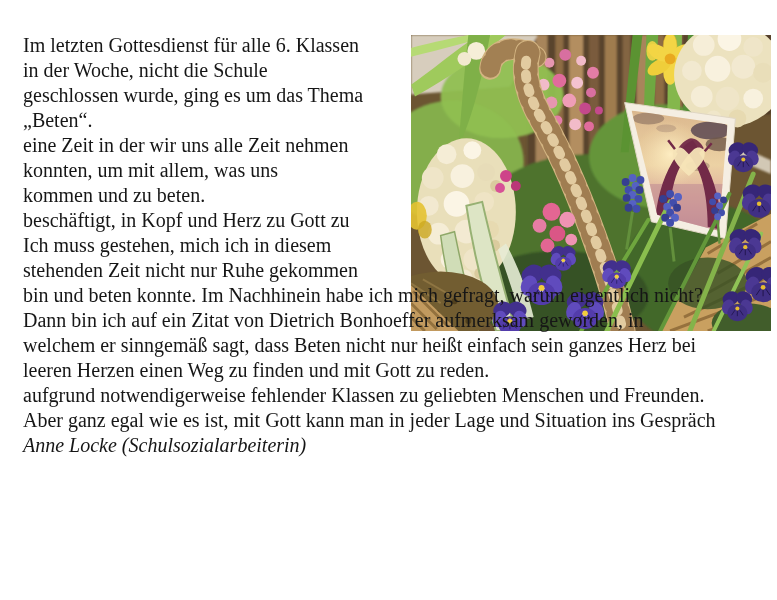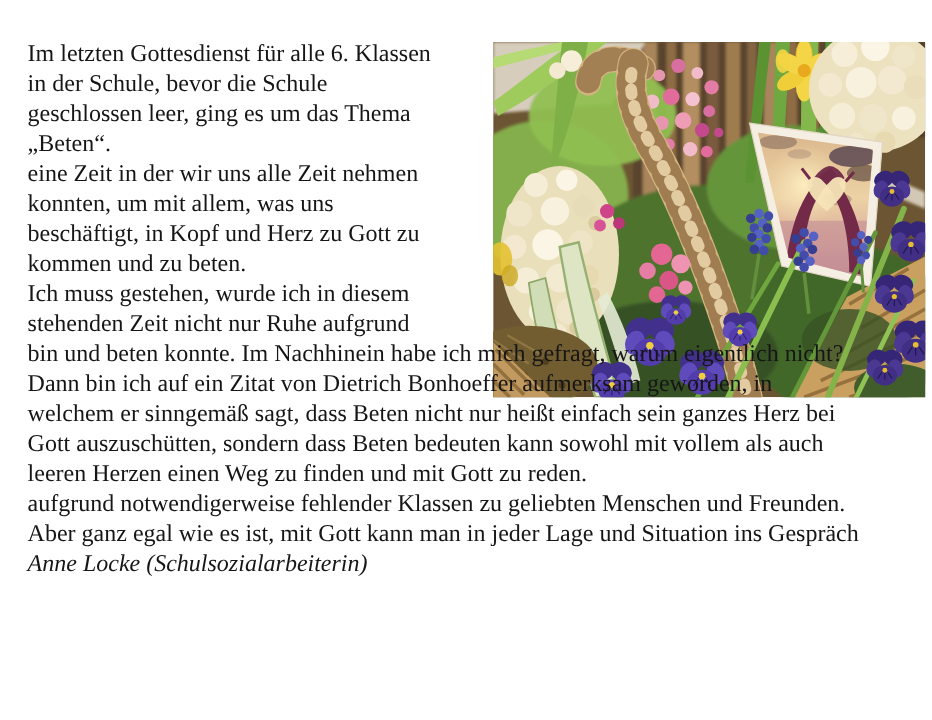--- a/index.html
+++ b/index.html
@@ -299,39 +299,38 @@
         <use href="#pansyD" transform="translate(356,250) scale(1)"></use>
         <use href="#pansyD" transform="translate(330,272) scale(0.85)"></use>
       </g>
 
       <rect width="364" height="298" fill="#ffb37a" opacity="0.04"></rect>
     </svg>
   </figure>
 
   <p class="para">
     <span class="text-line">Im letzten Gottesdienst für alle 6. Klassen</span>
-    <span class="text-line">in der Schule, bevor die Schule</span>
-    <span class="text-line">geschlossen leer, ging es um das Thema</span>
+    <span class="text-line">in der Woche, nicht die Schule</span>
+    <span class="text-line">geschlossen wurde, ging es um das Thema</span>
     <span class="text-line">„Beten“.</span>
   </p>
 
   <p class="para">
     <span class="text-line">eine Zeit in der wir uns alle Zeit nehmen</span>
     <span class="text-line">konnten, um mit allem, was uns</span>
+    <span class="text-line">kommen und zu beten.</span>
     <span class="text-line">beschäftigt, in Kopf und Herz zu Gott zu</span>
-    <span class="text-line">kommen und zu beten.</span>
   </p>
 
   <p class="para">
-    <span class="text-line">Ich muss gestehen, wurde ich in diesem</span>
-    <span class="text-line">stehenden Zeit nicht nur Ruhe aufgrund</span>
+    <span class="text-line">Ich muss gestehen, mich ich in diesem</span>
+    <span class="text-line">stehenden Zeit nicht nur Ruhe gekommen</span>
     <span class="text-line">bin und beten konnte. Im Nachhinein habe ich mich gefragt, warum eigentlich nicht?</span>
     <span class="text-line">Dann bin ich auf ein Zitat von Dietrich Bonhoeffer aufmerksam geworden, in</span>
     <span class="text-line">welchem er sinngemäß sagt, dass Beten nicht nur heißt einfach sein ganzes Herz bei</span>
-    <span class="text-line">Gott auszuschütten, sondern dass Beten bedeuten kann sowohl mit vollem als auch</span>
     <span class="text-line">leeren Herzen einen Weg zu finden und mit Gott zu reden.</span>
   </p>
 
   <p class="para">
     <span class="text-line">aufgrund notwendigerweise fehlender Klassen zu geliebten Menschen und Freunden.</span>
     <span class="text-line">Aber ganz egal wie es ist, mit Gott kann man in jeder Lage und Situation ins Gespräch</span>
   </p>
 
   <p class="para signature">Anne Locke (Schulsozialarbeiterin)</p>
 

